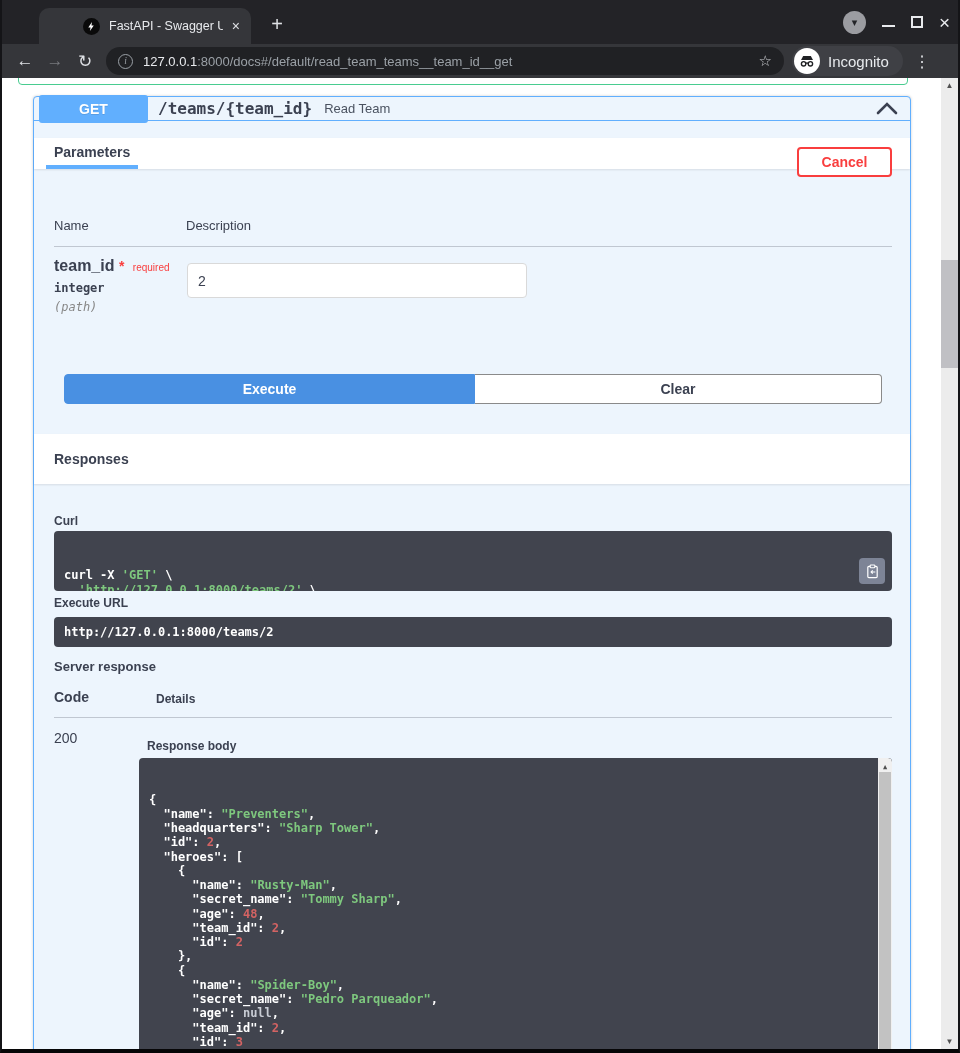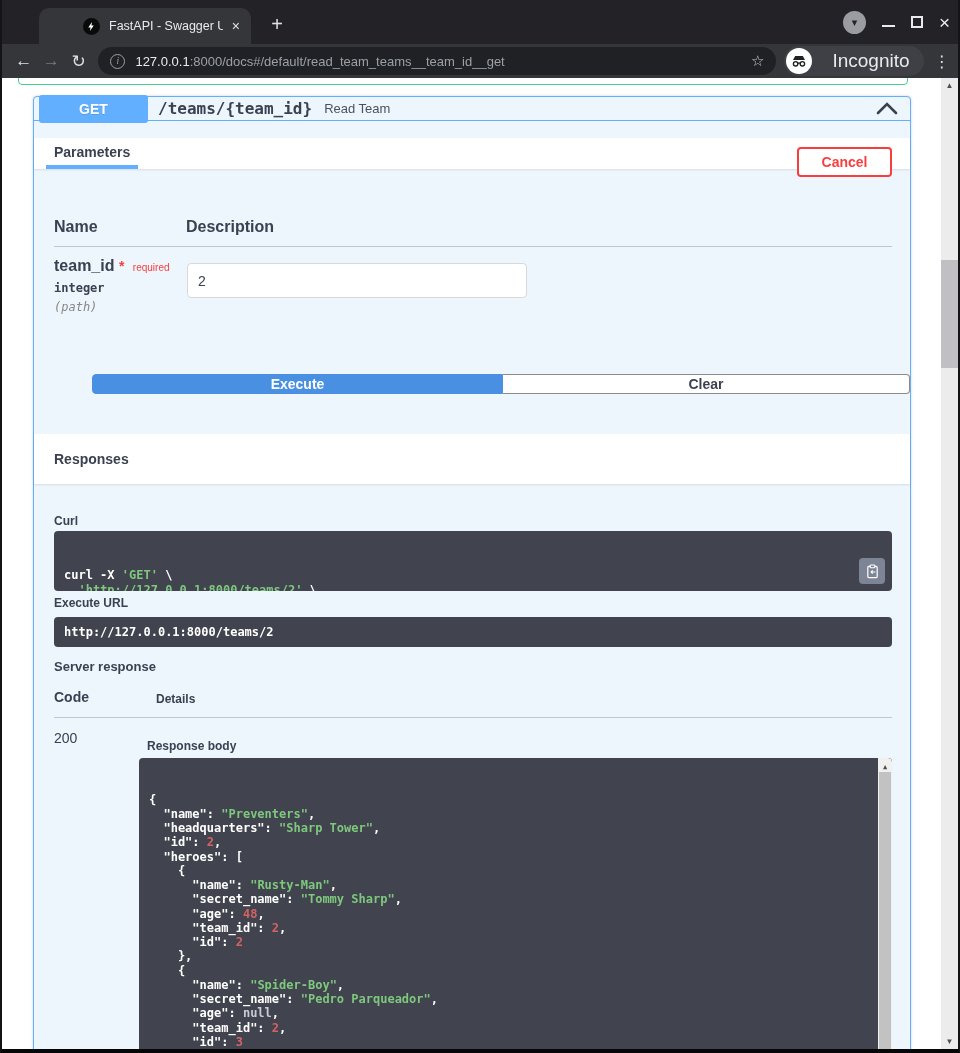--- a/index.html
+++ b/index.html
@@ -25,55 +25,55 @@
   .nav-ic { color:#dfe1e5; font-size:17px; width:30px; text-align:center; }
   .nav-ic.disabled { color:#77797e; }
   .urlbar { height:28px; background:#202124; border-radius:14px; flex:0 0 auto; width:678px; margin-left:6px; display:flex; align-items:center; padding:0 12px; }
   .info-ic { width:15px; height:15px; border:1.5px solid #9aa0a6; border-radius:50%; color:#9aa0a6; font-size:9.5px; font-style:italic; font-family:"Liberation Serif",serif; display:flex; align-items:center; justify-content:center; flex:0 0 auto; }
   .url-text { margin-left:10px; font-size:13px; white-space:nowrap; overflow:hidden; flex:1; }
   .url-host { color:#e8eaed; }
   .url-rest { color:#9aa0a6; }
   .star-ic { color:#c8cace; font-size:15px; margin-left:8px; }
   .incog { height:30px; background:#3f4045; border-radius:15px; display:flex; align-items:center; margin-left:8px; padding:0 14px 0 2px; }
   .incog-circle { width:26px; height:26px; background:#fff; border-radius:50%; display:flex; align-items:center; justify-content:center; }
-  .incog-label { color:#e8eaed; font-size:19px; margin-left:20px; }
+  .incog-label { color:#e8eaed; font-size:15px; margin-left:8px; }
   .kebab { color:#dfe1e5; font-size:16px; margin-left:10px; width:18px; text-align:center; }
 
   
   .page { position:relative; flex:1; background:#fff; overflow:hidden; }
   .prev-block { position:absolute; left:16px; top:-6px; width:890px; height:13px; border:1px solid #49cc90; border-radius:4px; background:#fff; }
 
   .opblock { position:absolute; left:31px; top:18px; width:878px; height:1100px; background:var(--opblock-bg,#edf5fd); border:1px solid var(--accent-blue,#61affe); border-radius:4px; box-shadow:0 0 3px rgba(0,0,0,.19); }
 
   .op-header { position:absolute; left:0; top:0; right:0; height:24px; display:flex; align-items:center; padding:0 12px 0 5px; border-bottom:1px solid var(--accent-blue,#61affe); cursor:pointer; }
   .method-badge { width:109px; height:28px; background:var(--method-get-bg,#61affe); border-radius:3px; color:#fff; font-weight:bold; font-size:14px; display:flex; align-items:center; justify-content:center; text-shadow:0 1px 0 rgba(0,0,0,.1); }
   .op-path { font-family:"DejaVu Sans Mono",monospace; font-weight:bold; font-size:16px; color:#3b4151; margin-left:10px; }
   .op-summary { font-size:13px; color:#4a5260; margin-left:12px; }
   .op-chevron { margin-left:auto; display:flex; align-items:center; }
 
   .band { position:absolute; left:0; right:0; background:#fff; box-shadow:0 1px 2px rgba(0,0,0,.1); }
   .band-params { top:41px; height:31px; display:flex; align-items:center; }
   .tab-item { height:100%; display:flex; align-items:center; margin-left:12px; padding:0 8px; border-bottom:4px solid var(--accent-blue,#61affe); font-size:14px; font-weight:bold; color:#3b4151; }
   .cancel-btn { position:absolute; right:18px; top:9px; width:95px; height:30px; border:2px solid var(--cancel-red,#f93e3e); border-radius:4px; background:#fff; color:var(--cancel-red,#f93e3e); font-weight:bold; font-size:14px; font-family:"Liberation Sans",sans-serif; }
 
-  .col-heads { position:absolute; top:121px; left:20px; font-size:16px; font-weight:bold; color:#3b4151; }
+  .col-heads { position:absolute; top:121px; left:20px; font-size:13px; font-weight:normal; color:#3b4151; }
   .col-desc { position:absolute; left:132px; top:0; }
   .divider { position:absolute; left:20px; width:838px; border-bottom:1px solid rgba(59,65,81,.25); }
   .div1 { top:149px; }
   .div2 { top:620px; }
 
   .param-name-cell { position:absolute; top:160px; left:20px; }
   .pname { font-size:16px; font-weight:bold; color:#3b4151; }
   .pstar { color:var(--required-red,#f93e3e); font-weight:bold; font-size:14px; }
   .preq { color:var(--required-red,#f93e3e); font-size:10px; margin-left:4px; }
   .ptype { font-family:"DejaVu Sans Mono",monospace; font-weight:bold; font-size:12px; color:#3b4151; margin-top:6px; }
   .ploc { font-family:"DejaVu Sans Mono",monospace; font-style:italic; font-size:12px; color:#888; margin-top:5px; }
   .param-input { position:absolute; top:166px; left:153px; width:340px; height:35px; border:1px solid #d9d9d9; border-radius:4px; background:#fff; padding:0 10px; font-size:14px; color:#3b4151; font-family:"Liberation Sans",sans-serif; }
 
-  .exec-row { position:absolute; top:277px; left:30px; width:818px; height:20px; display:flex;margin-left:28px; }
+  .exec-row { position:absolute; top:277px; left:30px; width:818px; height:30px; display:flex; }
   .execute-btn { flex:0 0 411px; background:var(--execute-blue,#4990e2); border:1px solid var(--execute-blue,#4990e2); border-radius:4px 0 0 4px; color:#fff; font-weight:bold; font-size:14px; font-family:"Liberation Sans",sans-serif; }
   .clear-btn { flex:1; background:#fff; border:1px solid #8a8a8a; border-left:none; border-radius:0 4px 4px 0; color:#3b4151; font-weight:bold; font-size:14px; font-family:"Liberation Sans",sans-serif; }
 
   .band-resp { top:337px; height:50px; display:flex; align-items:center; padding-left:20px; font-size:14px; font-weight:bold; color:#3b4151; }
 
   .sublabel { position:absolute; left:20px; font-size:12px; font-weight:bold; color:#3b4151; }
   .curl-label { top:417px; }
   .requrl-label { top:499px; }
   .server-label { top:562px; font-size:13px; }
   .code-head { position:absolute; left:20px; top:592px; font-size:14px; font-weight:bold; color:#3b4151; }

